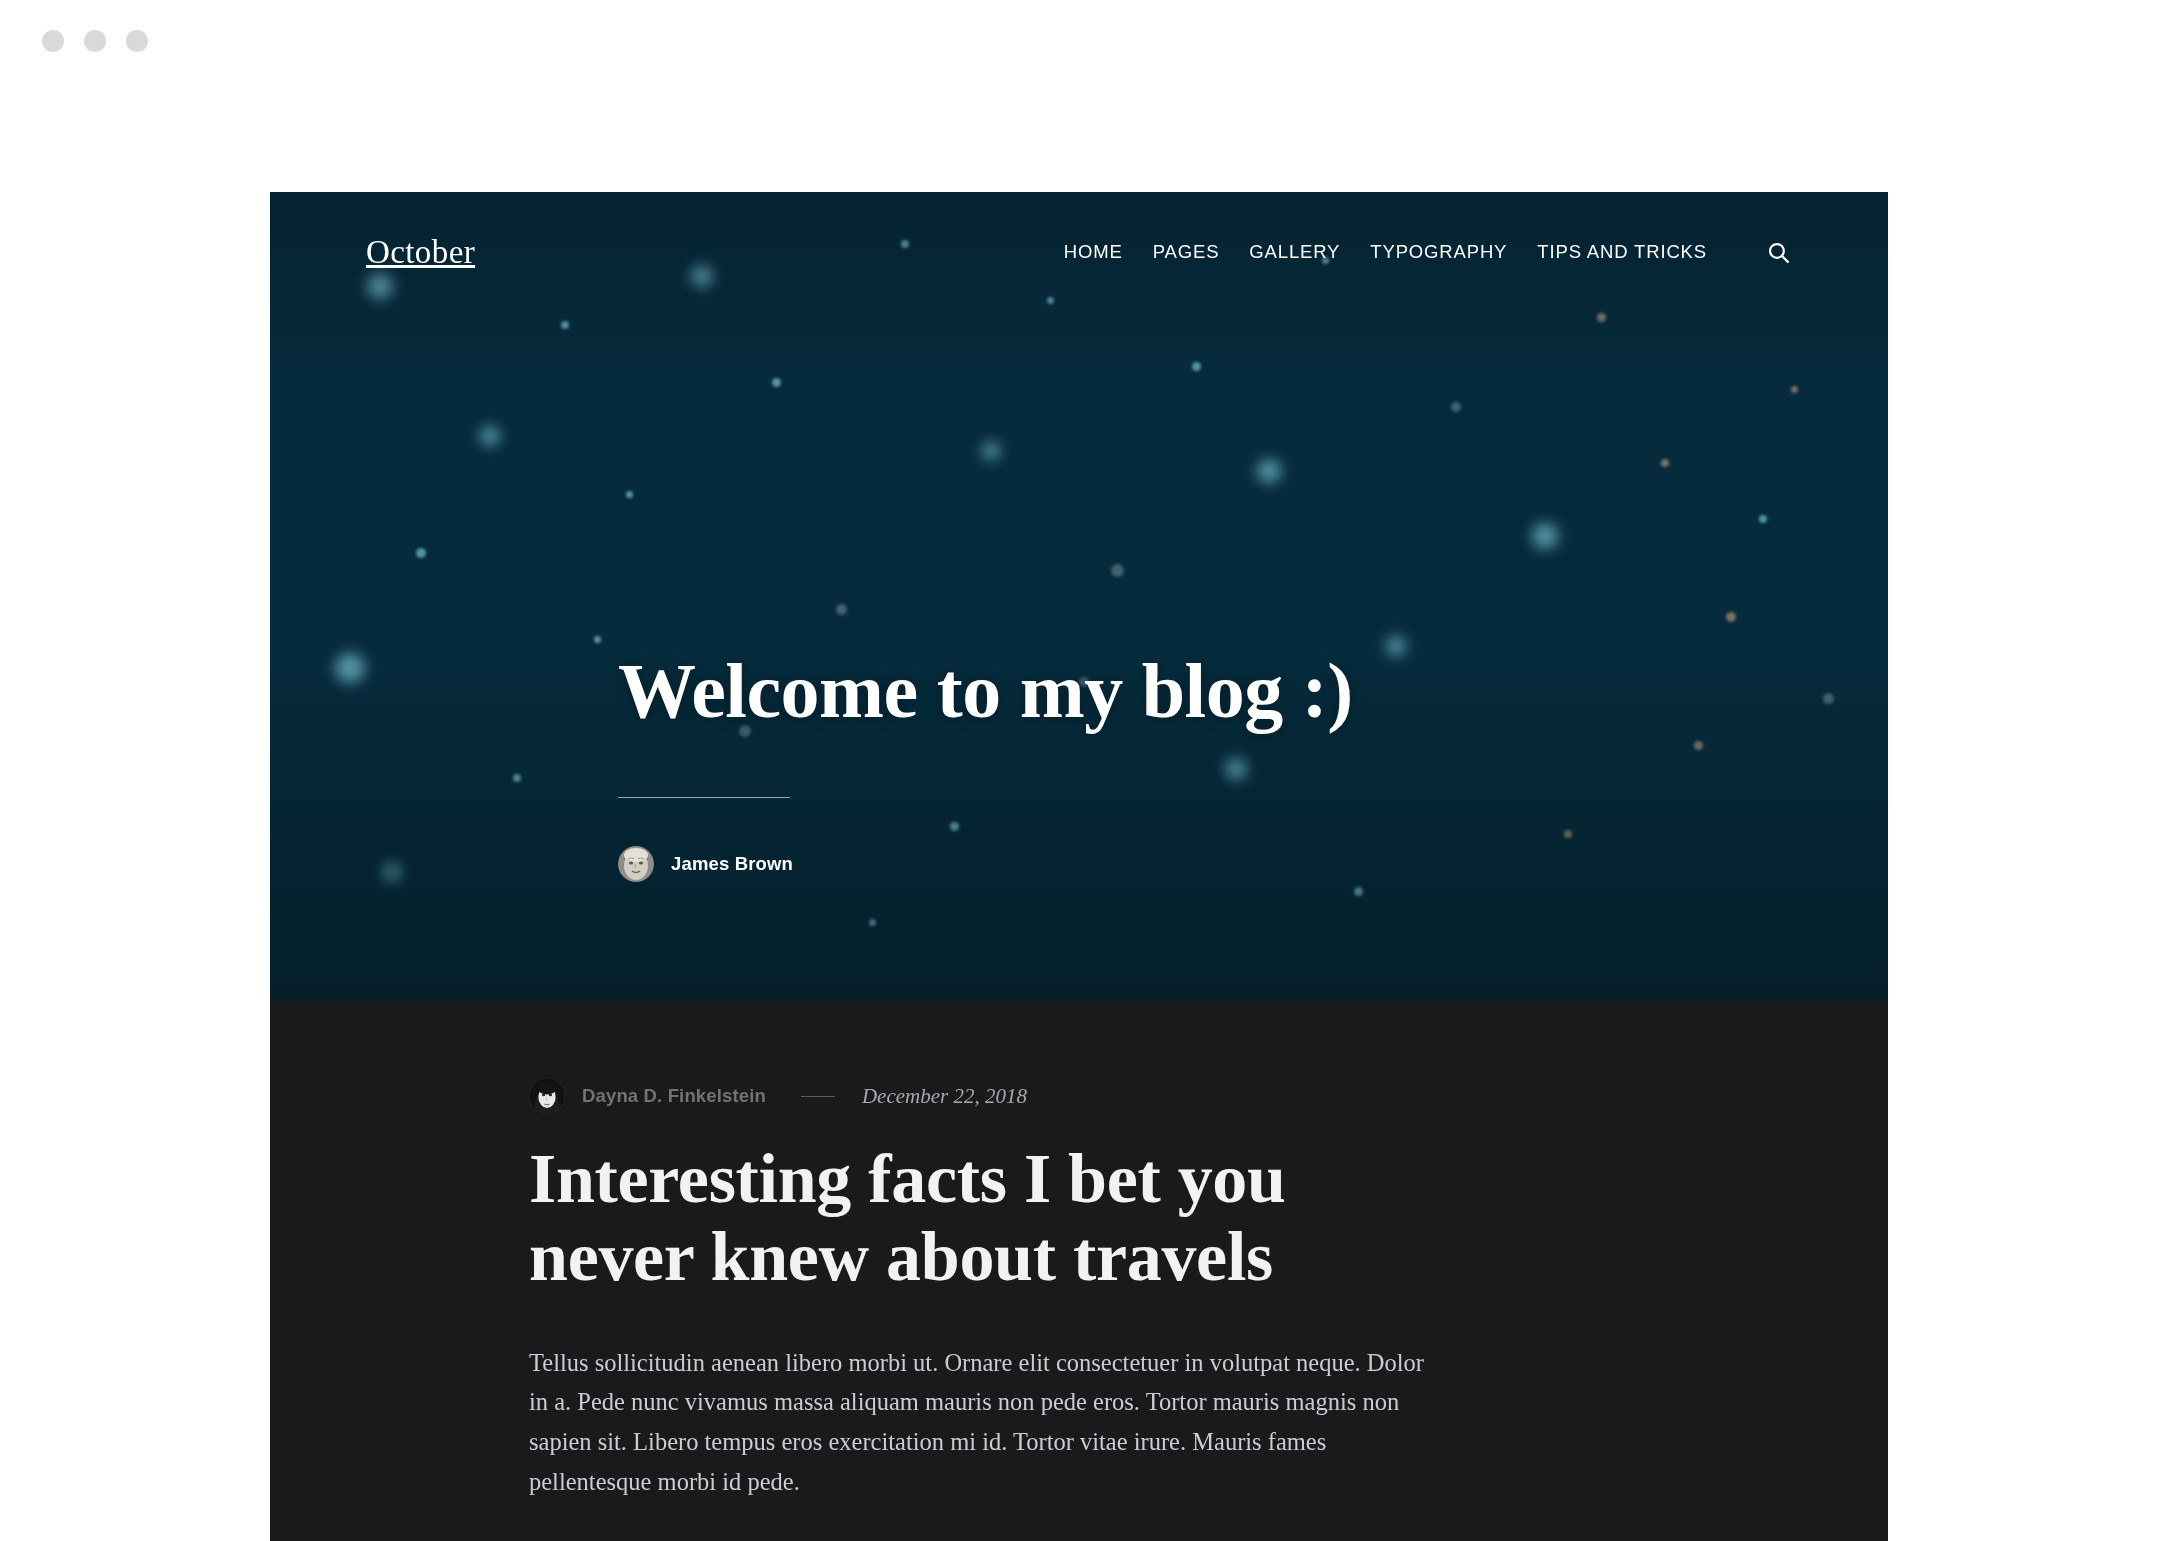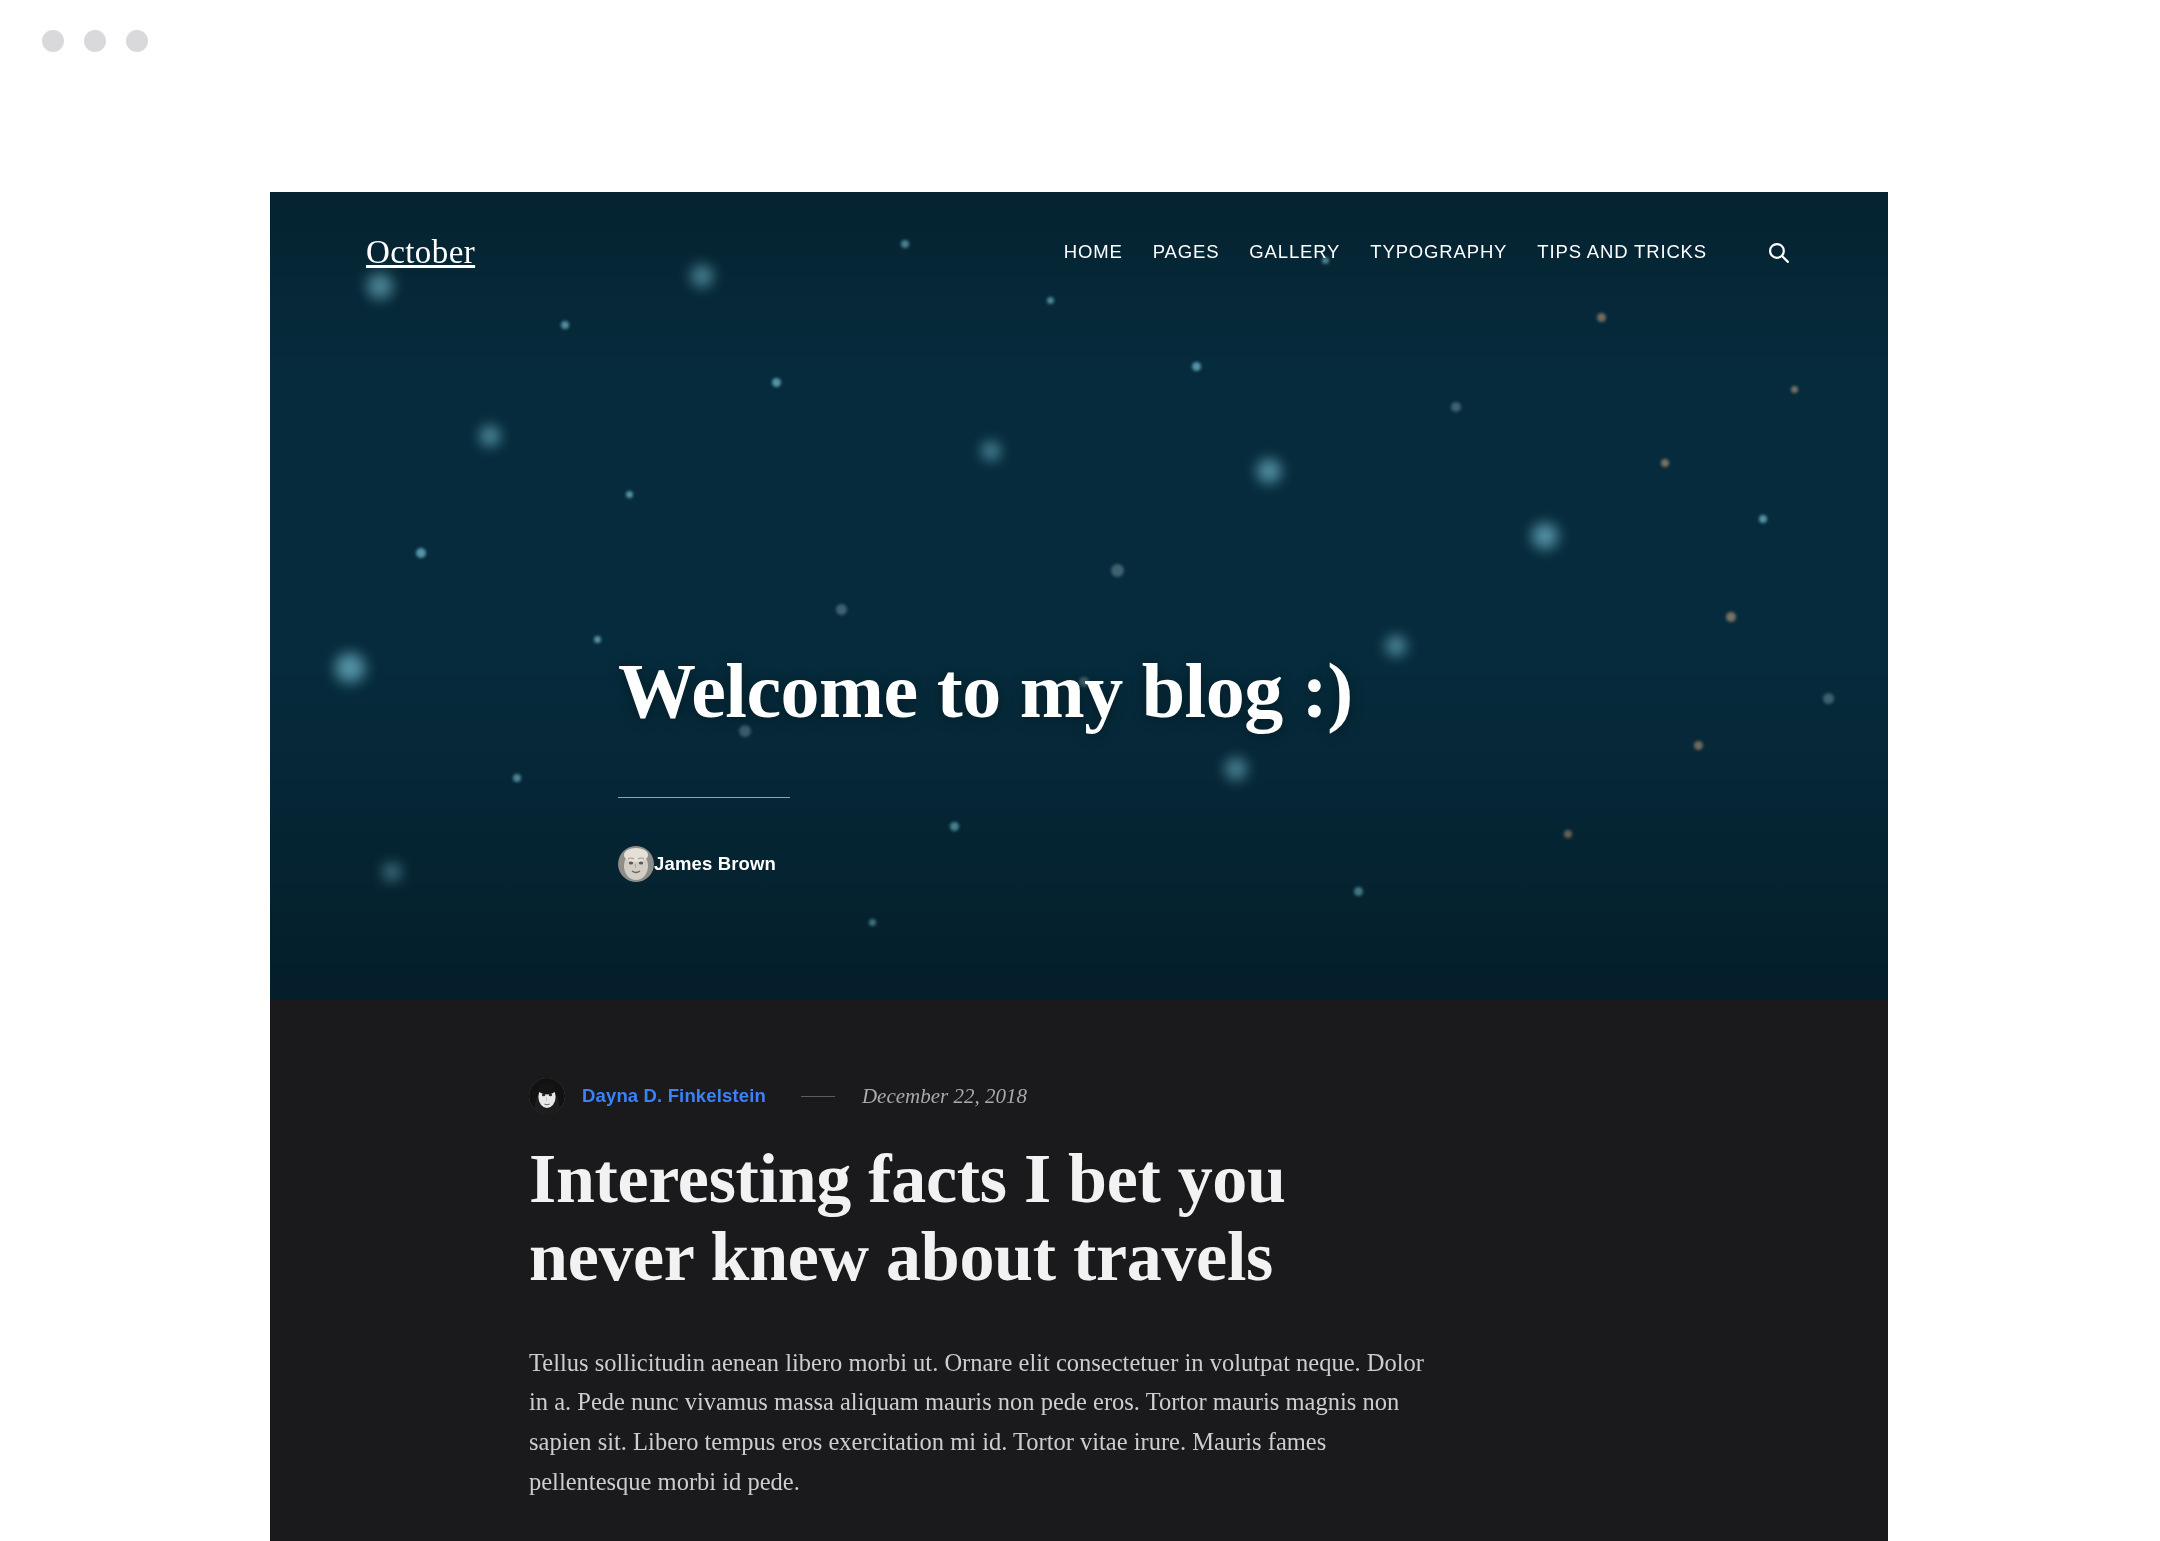--- a/index.html
+++ b/index.html
@@ -135,21 +135,21 @@
     letter-spacing:.1px;
     text-shadow:0 1px 8px rgba(0,0,0,.4);
   }
   .hero-rule {
     margin-top:66px;
     width:172px; height:1px;
     background:rgba(255,255,255,.58);
   }
   .byline {
     margin-top:48px;
-    display:flex; align-items:center; 
+    display:flex; align-items:center; gap:17px;
   }
   .avatar {
     width:36px; height:36px; border-radius:50%;
     overflow:hidden; flex:none;
     position:relative;
     background:#4a4a4a;
   }
   .avatar svg { display:block; width:100%; height:100%; }
   .byline-name {
     font-size:18.5px; font-weight:700; color:#ffffff;
@@ -161,21 +161,21 @@
     position:relative;
     width:1618px;
     background:#1a1a1d;
     padding:78px 96px 0 259px;
   }
   .post-meta {
     display:flex; align-items:center; gap:17px;
     margin-bottom:26px;
   }
   .post-author {
-    font-size:18.5px; font-weight:700; color:#3b82f6; letter-spacing:.15px;
+    font-size:18.5px; font-weight:700; color:#737373; letter-spacing:.15px;
   }
   .meta-dash {
     width:34px; height:1px; background:#5d5d61;
     margin:0 10px 0 18px;
   }
   .post-date {
     font-family:"Liberation Serif", serif;
     font-style:italic;
     font-size:21px;
     color:#a9a9ad;

